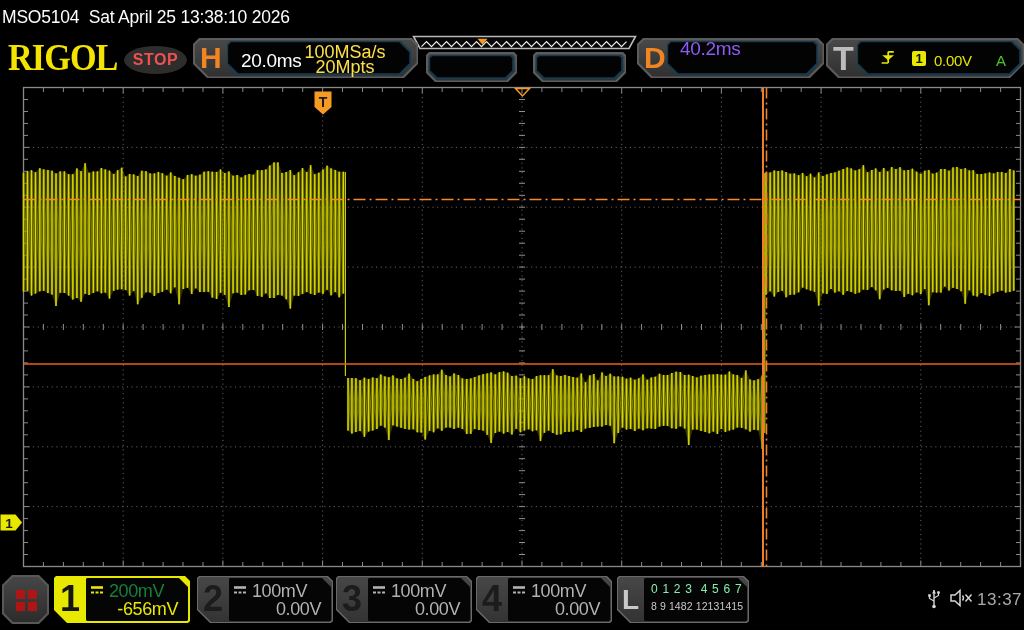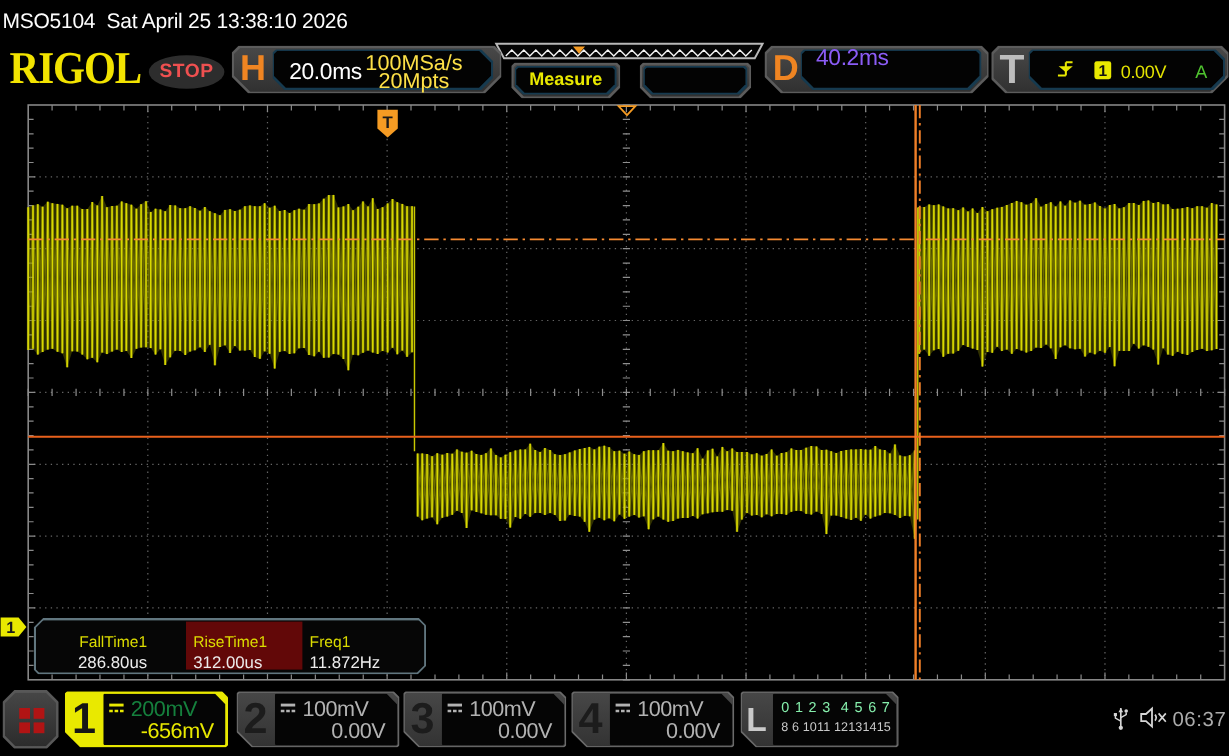--- a/index.html
+++ b/index.html
@@ -18,21 +18,20 @@
     </div>
 <div style="position:absolute;left:200px;top:44px;font-size:30px;font-weight:bold;color:#f08522;z-index:3;line-height:28px">H</div>
 <div style="position:absolute;left:241px;top:51px;font-size:19px;color:#ffffff;z-index:3;line-height:20px;letter-spacing:-0.3px">20.0ms</div>
 <div style="position:absolute;left:300px;top:45px;width:90px;text-align:center;font-size:18px;color:#fde047;z-index:3;line-height:14.5px">100MSa/s<br>20Mpts</div>
 <div style="position:absolute;left:426px;top:52px;width:91px;height:30px;background:#5c5c5c;clip-path:polygon(3px 0, 88px 0, 91px 3px, 91px 21px, 82px 30px, 9px 30px, 0 21px, 0 3px);z-index:2">
       <div style="position:absolute;left:1.5px;top:1.5px;width:88px;height:27px;background:linear-gradient(#484848,#303030);clip-path:polygon(3px 0, 85px 0, 88px 3px, 88px 18px, 79px 27px, 9px 27px, 0 18px, 0 3px)"></div>
       <div style="position:absolute;left:3px;top:3px;width:85px;height:24px;background:#163a4f;clip-path:polygon(2px 0, 83px 0, 85px 2px, 85px 17px, 78px 24px, 7px 24px, 0 17px, 0 2px)">
         <div style="position:absolute;left:1.2px;top:1.2px;width:82.6px;height:21.6px;background:#030303;clip-path:polygon(2px 0, 80px 0, 82px 2px, 82px 14px, 75px 21px, 7px 21px, 0 14px, 0 2px)"></div>
       </div>
     </div>
-<div style="position:absolute;left:426px;top:52px;width:91px;text-align:center;line-height:30px;font-size:15px;font-weight:bold;color:#e9e900;z-index:3">Measure</div>
 <div style="position:absolute;left:533px;top:52px;width:93px;height:30px;background:#5c5c5c;clip-path:polygon(3px 0, 90px 0, 93px 3px, 93px 21px, 84px 30px, 9px 30px, 0 21px, 0 3px);z-index:2">
       <div style="position:absolute;left:1.5px;top:1.5px;width:90px;height:27px;background:linear-gradient(#484848,#303030);clip-path:polygon(3px 0, 87px 0, 90px 3px, 90px 18px, 81px 27px, 9px 27px, 0 18px, 0 3px)"></div>
       <div style="position:absolute;left:3px;top:3px;width:87px;height:24px;background:#163a4f;clip-path:polygon(2px 0, 85px 0, 87px 2px, 87px 17px, 80px 24px, 7px 24px, 0 17px, 0 2px)">
         <div style="position:absolute;left:1.2px;top:1.2px;width:84.6px;height:21.6px;background:#030303;clip-path:polygon(2px 0, 82px 0, 84px 2px, 84px 14px, 77px 21px, 7px 21px, 0 14px, 0 2px)"></div>
       </div>
     </div>
 <div style="position:absolute;left:637px;top:38px;width:187px;height:40px;background:#5c5c5c;clip-path:polygon(6px 0, 181px 0, 187px 6px, 187px 26px, 173px 40px, 14px 40px, 0 26px, 0 6px);z-index:2">
       <div style="position:absolute;left:1.5px;top:1.5px;width:184px;height:37px;background:linear-gradient(#484848,#303030);clip-path:polygon(6px 0, 178px 0, 184px 6px, 184px 23px, 170px 37px, 14px 37px, 0 23px, 0 6px)"></div>
       <div style="position:absolute;left:30px;top:3px;width:151px;height:34px;background:#163a4f;clip-path:polygon(3px 0, 148px 0, 151px 3px, 151px 24px, 141px 34px, 10px 34px, 0 24px, 0 3px)">
         <div style="position:absolute;left:1.2px;top:1.2px;width:148.6px;height:31.6px;background:#030303;clip-path:polygon(3px 0, 145px 0, 148px 3px, 148px 21px, 138px 31px, 10px 31px, 0 21px, 0 3px)"></div>
@@ -87,30 +86,20 @@
 <line x1="766.5" y1="87.5" x2="766.5" y2="566.5" stroke="#ef7f28" stroke-width="1.6" stroke-dasharray="11 4 2 4"></line>
 <polygon points="314.5,91.5 331.5,91.5 331.5,107 323,114.5 314.5,107" fill="#f59b23"></polygon>
 <text x="323" y="107" font-family="Liberation Sans, sans-serif" font-size="14" font-weight="bold" fill="#1a1a1a" text-anchor="middle">T</text>
 <polygon points="515.5,88.5 529.5,88.5 522.5,96" fill="none" stroke="#f59b23" stroke-width="1.5"></polygon>
 <polygon points="0.5,514.5 15.5,514.5 22,522.5 15.5,530.5 0.5,530.5" fill="#e9e900"></polygon>
 <text x="9" y="527.5" font-family="Liberation Sans, sans-serif" font-size="13.5" font-weight="bold" fill="#1a1a1a" text-anchor="middle">1</text>
 <polygon points="413.5,36.5 635.5,36.5 629,48.5 420,48.5" fill="#050505" stroke="#b9b9b9" stroke-width="1.6"></polygon>
 <polyline points="421.5,46.6 426.5,41.6 431.5,46.6 436.5,41.6 441.5,46.6 446.5,41.6 451.5,46.6 456.5,41.6 461.5,46.6 466.5,41.6 471.5,46.6 476.5,41.6 481.5,46.6 486.5,41.6 491.5,46.6 496.5,41.6 501.5,46.6 506.5,41.6 511.5,46.6 516.5,41.6 521.5,46.6 526.5,41.6 531.5,46.6 536.5,41.6 541.5,46.6 546.5,41.6 551.5,46.6 556.5,41.6 561.5,46.6 566.5,41.6 571.5,46.6 576.5,41.6 581.5,46.6 586.5,41.6 591.5,46.6 596.5,41.6 601.5,46.6 606.5,41.6 611.5,46.6 616.5,41.6 621.5,46.6 626.5,41.6" fill="none" stroke="#f2f2f2" stroke-width="1.2"></polyline>
 <polygon points="477.5,38.8 487.5,38.8 482.5,44.8" fill="#f59b23"></polygon>
 </svg>
-<div style="position:absolute;left:28px;top:515px;width:327px;height:47px;background:#61767f;clip-path:polygon(8px 0, 321px 0, 327px 6px, 327px 40px, 320px 47px, 4px 47px, 0 43px, 0 8px);z-index:4">
-      <div style="position:absolute;left:1.5px;top:1.5px;width:324px;height:44px;background:#060606;clip-path:polygon(7px 0, 319px 0, 324px 5px, 324px 38px, 318px 44px, 3px 44px, 0 41px, 0 7px)"></div>
-      <div style="position:absolute;left:127px;top:3px;width:97px;height:40px;background:#620808"></div>
-      <div style="position:absolute;left:38px;top:11.5px;font-size:13px;color:#dcdc00">FallTime1</div>
-      <div style="position:absolute;left:133px;top:11.5px;font-size:13px;color:#dcdc00">RiseTime1</div>
-      <div style="position:absolute;left:230px;top:11.5px;font-size:13px;color:#dcdc00">Freq1</div>
-      <div style="position:absolute;left:37px;top:29px;font-size:14px;color:#ececec">286.80us</div>
-      <div style="position:absolute;left:133px;top:29px;font-size:14px;color:#ececec">312.00us</div>
-      <div style="position:absolute;left:230px;top:29px;font-size:14px;color:#ececec">11.872Hz</div>
-    </div>
 <div style="position:absolute;left:2px;top:575px;width:47px;height:49px;background:#585858;clip-path:polygon(10px 0, 37px 0, 47px 10px, 47px 39px, 37px 49px, 10px 49px, 0 39px, 0 10px)">
       <div style="position:absolute;left:2px;top:2px;width:43px;height:45px;background:linear-gradient(#464646,#2c2c2c);clip-path:polygon(9px 0, 34px 0, 43px 9px, 43px 36px, 34px 45px, 9px 45px, 0 36px, 0 9px)"></div>
       <div style="position:absolute;left:13.5px;top:14.5px;width:9px;height:9px;background:#b11414"></div>
       <div style="position:absolute;left:25.5px;top:14.5px;width:9px;height:9px;background:#b11414"></div>
       <div style="position:absolute;left:13.5px;top:26.5px;width:9px;height:9px;background:#b11414"></div>
       <div style="position:absolute;left:25.5px;top:26.5px;width:9px;height:9px;background:#b11414"></div>
     </div>
 <div style="position:absolute;left:54px;top:576px;width:136px;height:47px;background:#e9e900;clip-path:polygon(2px 0, 131px 0, 136px 5px, 136px 45px, 134px 47px, 13px 47px, 0 34px, 0 2px)">
       <div style="position:absolute;left:0;top:0;width:32px;text-align:center;font-size:36px;font-weight:bold;line-height:45px;color:#151515">1</div>
       <div style="position:absolute;left:32px;top:2px;width:102px;height:43px;background:#050505;clip-path:polygon(1px 0, 93px 0, 102px 9px, 102px 42px, 101px 43px, 1px 43px, 0 42px, 0 1px)"></div>
@@ -154,28 +143,28 @@
     </svg>
     <div style="position:absolute;left:531px;top:583px;font-size:18px;color:#b2b2b2;letter-spacing:-0.4px;line-height:16px">100mV</div>
     <div style="position:absolute;left:508px;top:601px;width:92px;text-align:right;font-size:18px;color:#b2b2b2;letter-spacing:-0.4px;line-height:16px">0.00V</div>
 <div style="position:absolute;left:617px;top:576px;width:132px;height:47px;background:#6a6a6a;clip-path:polygon(2px 0, 127px 0, 132px 5px, 132px 45px, 130px 47px, 13px 47px, 0 34px, 0 2px)">
       <div style="position:absolute;left:1px;top:1px;width:130px;height:45px;background:linear-gradient(#474747,#333);clip-path:polygon(2px 0, 125px 0, 130px 5px, 130px 43px, 128px 45px, 13px 45px, 0 32px, 0 2px)"></div>
       <div style="position:absolute;left:0;top:0;width:27px;text-align:center;font-size:28px;font-weight:bold;line-height:47px;color:#c9c9c9">L</div>
       <div style="position:absolute;left:27px;top:2px;width:103px;height:43px;background:#050505;clip-path:polygon(1px 0, 94px 0, 103px 9px, 103px 42px, 102px 43px, 1px 43px, 0 42px, 0 1px)"></div>
       <div style="position:absolute;left:34px;top:581px;"></div>
     </div>
 <div style="position:absolute;left:651px;top:582px;white-space:nowrap;font-size:12px;color:#86efac;letter-spacing:0.7px">0 1 2 3&nbsp; 4 5 6 7</div>
-<div style="position:absolute;left:651px;top:599.5px;white-space:nowrap;font-size:10.5px;color:#c9c9c9;letter-spacing:0.1px">8 6 1011 12131415</div>
+<div style="position:absolute;left:651px;top:599.5px;white-space:nowrap;font-size:10.5px;color:#c9c9c9;letter-spacing:0.1px">8 9 1482 12131415</div>
 <svg style="position:absolute;left:927px;top:585px" width="14" height="26" viewBox="0 0 14 26">
 <circle cx="7" cy="21.5" r="1.8" fill="#d5d5d5"></circle>
 <path d="M7 21v-16" stroke="#d5d5d5" stroke-width="1.4"></path>
 <path d="M7 5l-2 3.5h4z" fill="#d5d5d5"></path>
 <path d="M7 16l-4.5-2.5v-2.5" stroke="#d5d5d5" stroke-width="1.2" fill="none"></path>
 <rect x="1.2" y="9.2" width="2.6" height="2.6" fill="#d5d5d5"></rect>
 <path d="M7 13l4.5-2.5v-1.8" stroke="#d5d5d5" stroke-width="1.2" fill="none"></path>
 <circle cx="11.5" cy="7.5" r="1.5" fill="#d5d5d5"></circle>
     </svg>
 <svg style="position:absolute;left:949px;top:588px" width="26" height="20" viewBox="0 0 26 20">
 <polygon points="2,7 6,7 11,2.5 11,17.5 6,13 2,13" fill="none" stroke="#d5d5d5" stroke-width="1.5"></polygon>
 <path d="M13.5 7.5a4 4 0 010 5" stroke="#d5d5d5" stroke-width="1.4" fill="none"></path>
 <path d="M16.5 6.5l6 7M22.5 6.5l-6 7" stroke="#d5d5d5" stroke-width="1.4"></path>
     </svg>
-<div style="position:absolute;left:977px;top:590px;font-size:17px;color:#ababab;letter-spacing:0.5px">06:37</div>
+<div style="position:absolute;left:977px;top:590px;font-size:17px;color:#ababab;letter-spacing:0.5px">13:37</div>
 </div>
 </body></html>

